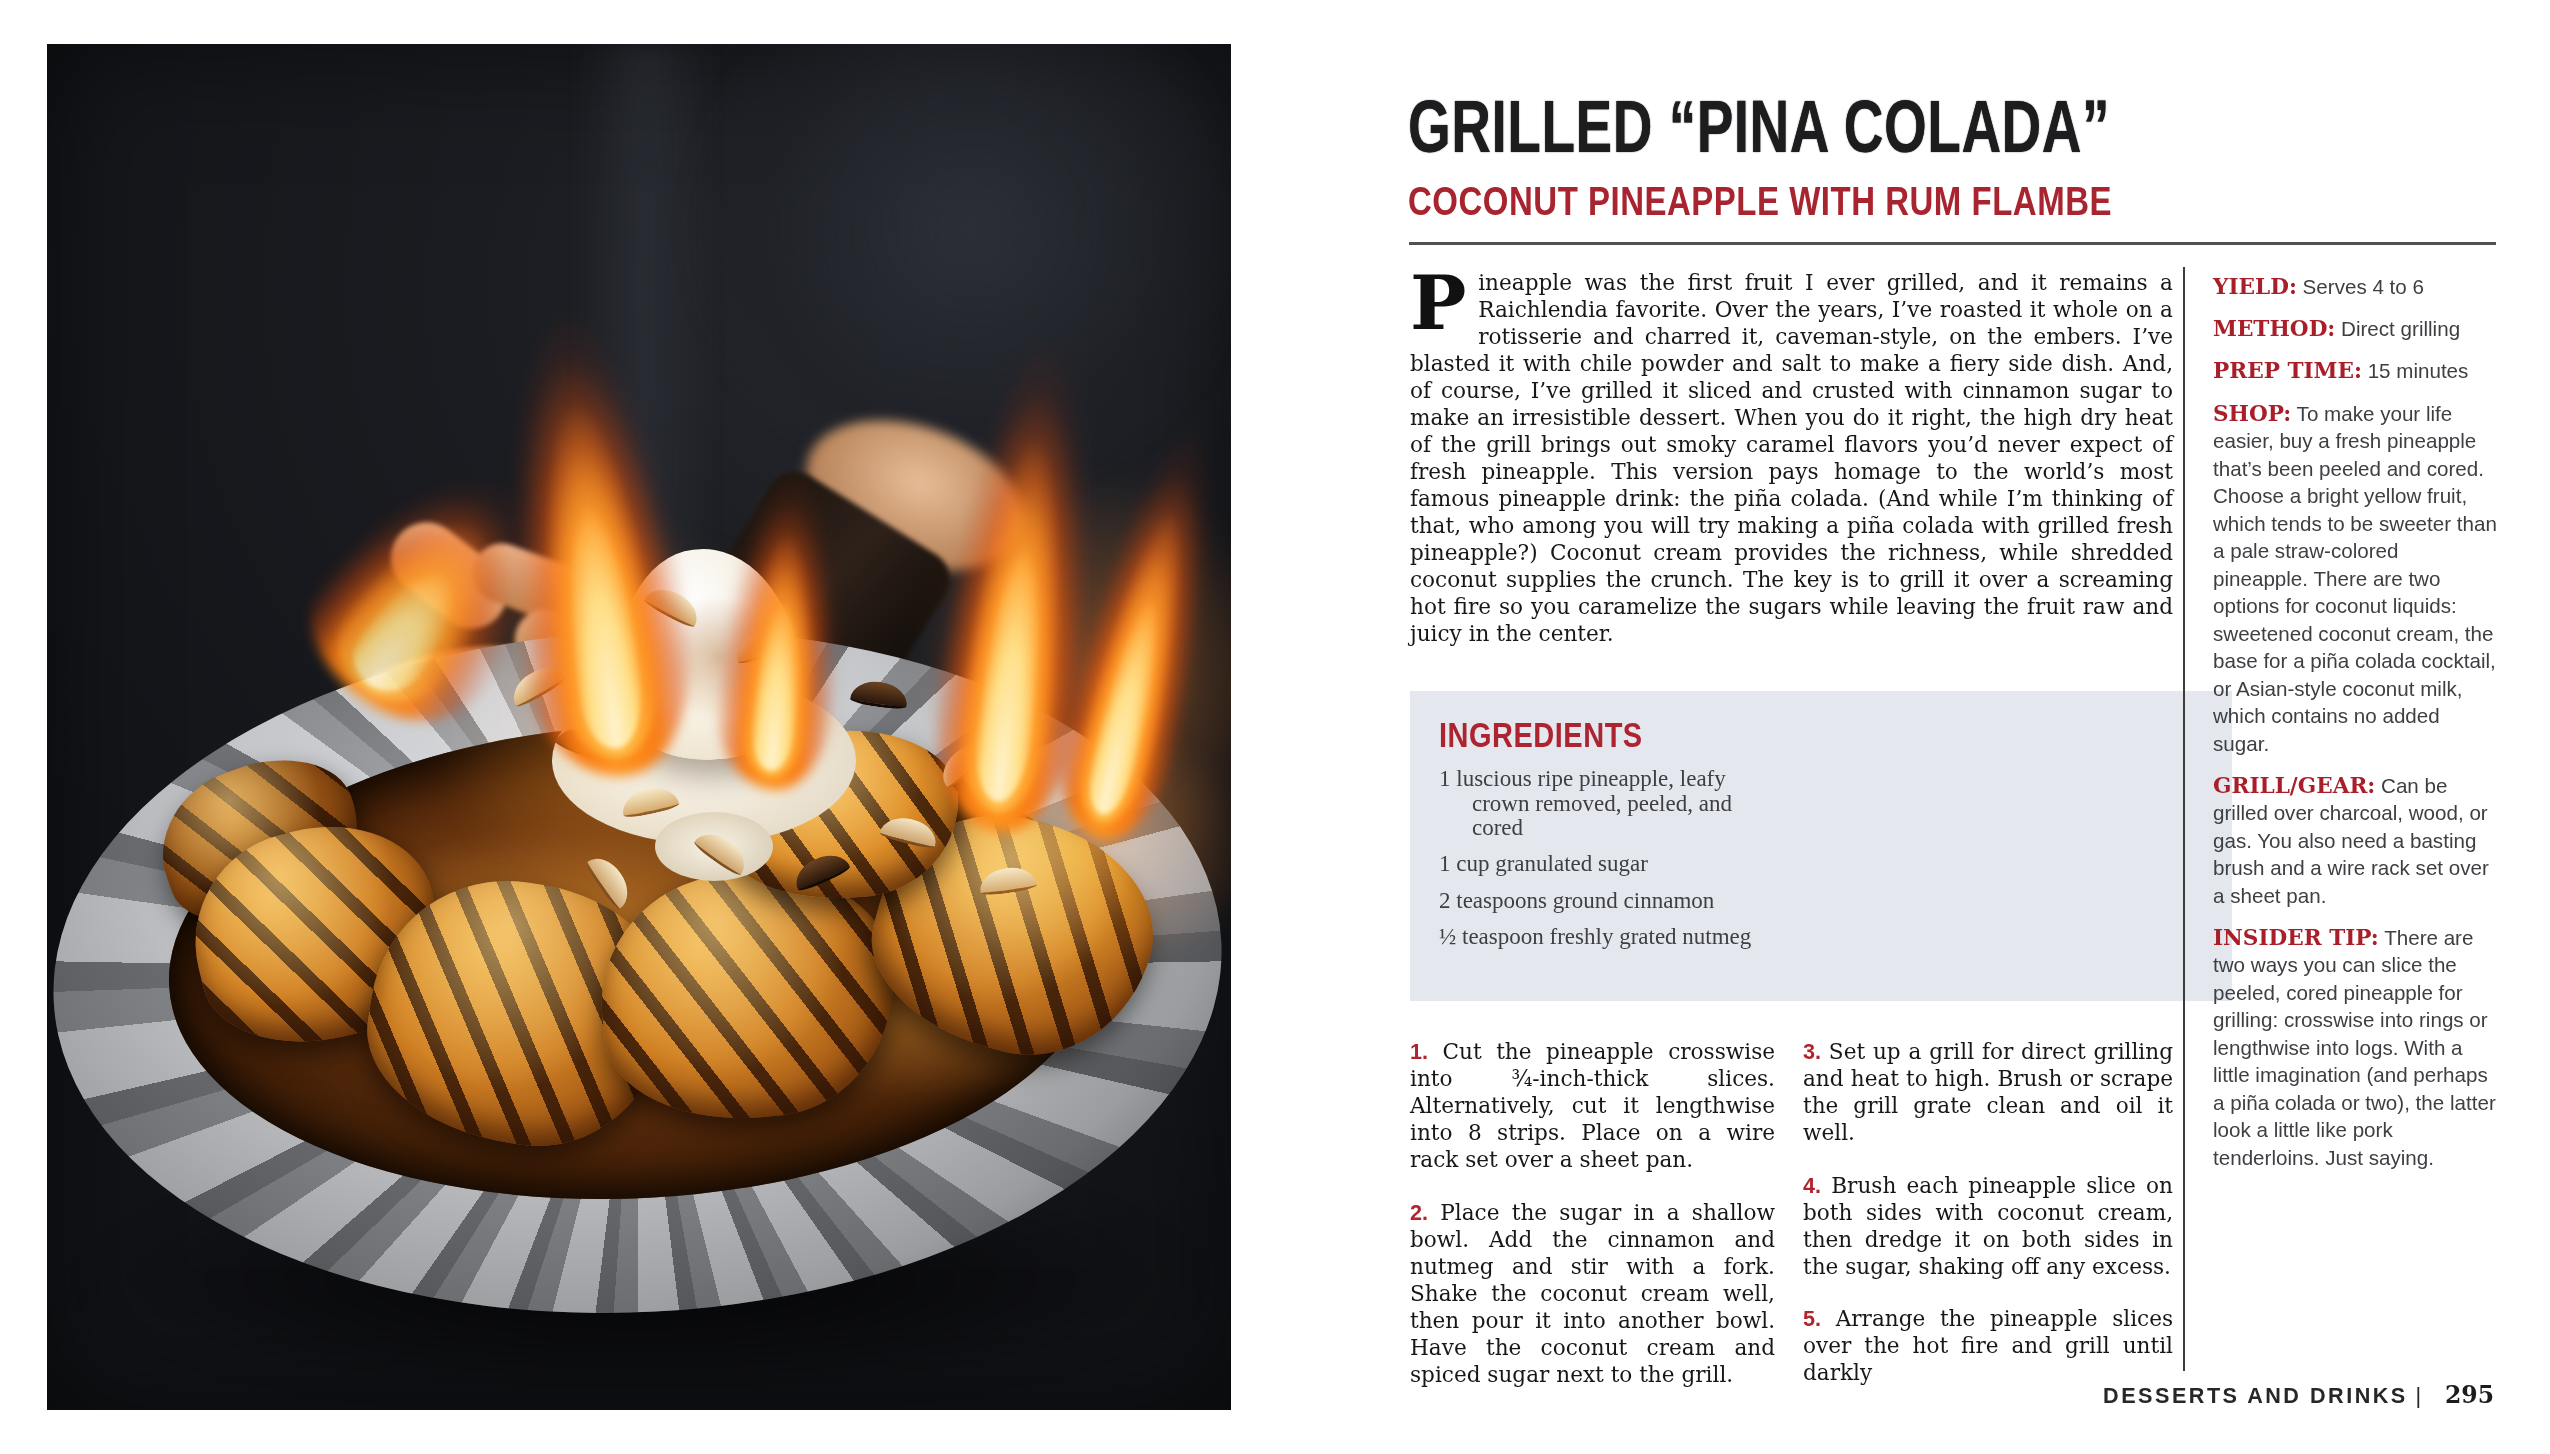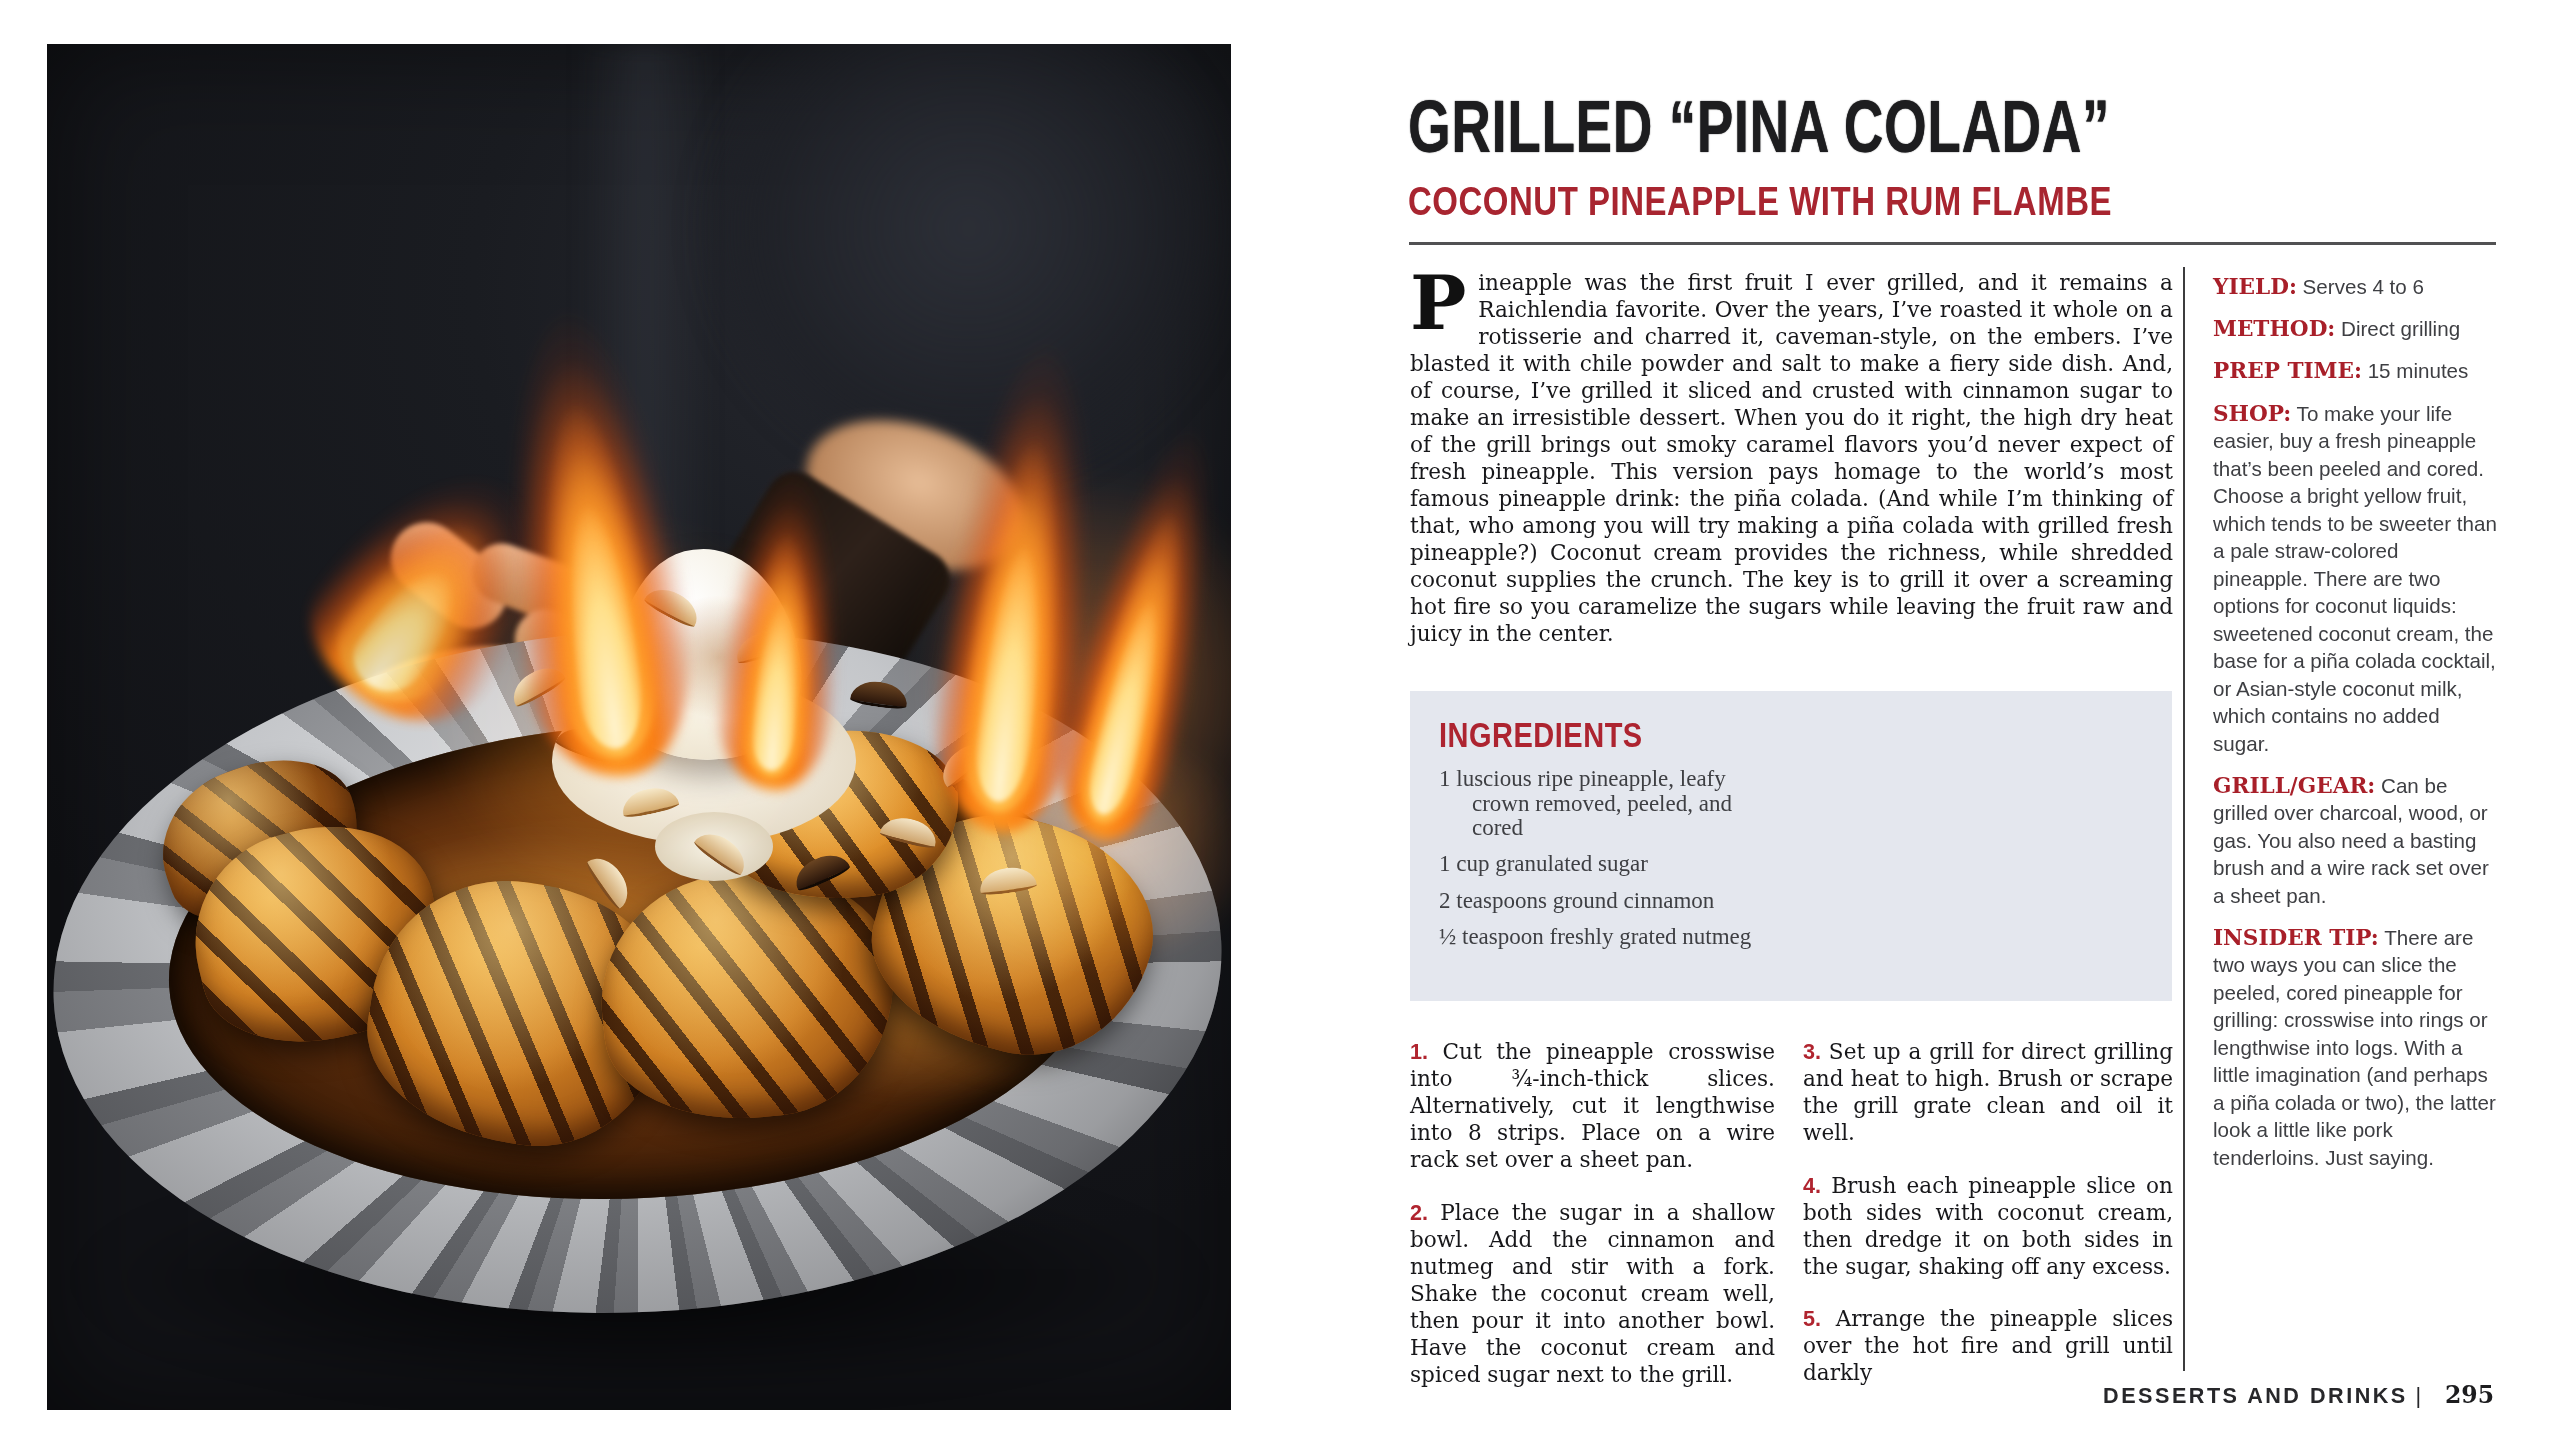--- a/index.html
+++ b/index.html
@@ -131,21 +131,21 @@
            color:#a82530; transform:scaleY(1.26); transform-origin:left top;
            letter-spacing:0.5px; white-space:nowrap; }
   .rule { position:absolute; left:1409px; top:242px; width:1087px; height:2.9px; background:#515153; }
 
   .intro { position:absolute; left:1410px; top:269px; width:763px;
            font-family:"DejaVu Serif", serif; font-size:21.6px; line-height:27px;
            text-align:justify; color:#17171a; }
   .dropcap { float:left; font-family:"DejaVu Serif", serif; font-weight:bold;
            font-size:75px; line-height:57px; margin:5.9px 11.8px 0 0; color:#111; }
 
-  .ingbox { position:absolute; left:1410px; top:691px; width:762px; min-height:310px;
+  .ingbox { position:absolute; left:1410px; top:691px; width:822px; min-height:310px;
             box-sizing:border-box; background:#e4e7ee; padding:23.5px 29px 17.7px; }
   .ingbox h3 { margin:0 0 19.6px 0; font-size:29px; font-weight:bold; color:#ad2430;
             transform:scaleY(1.22); transform-origin:left top; letter-spacing:0.5px; }
   .ingcols { display:flex; gap:41px; }
   .ingcol { width:335px; }
   .ing { font-size:23px; line-height:24.5px; color:#3e3f43; padding-left:33px;
          text-indent:-33px; margin:0 0 11.8px 0;font-family:Liberation Serif, serif; }
 
   .steps-l { position:absolute; left:1410px; top:1038px; width:365px; }
   .steps-r { position:absolute; left:1803px; top:1038px; width:370px; }

